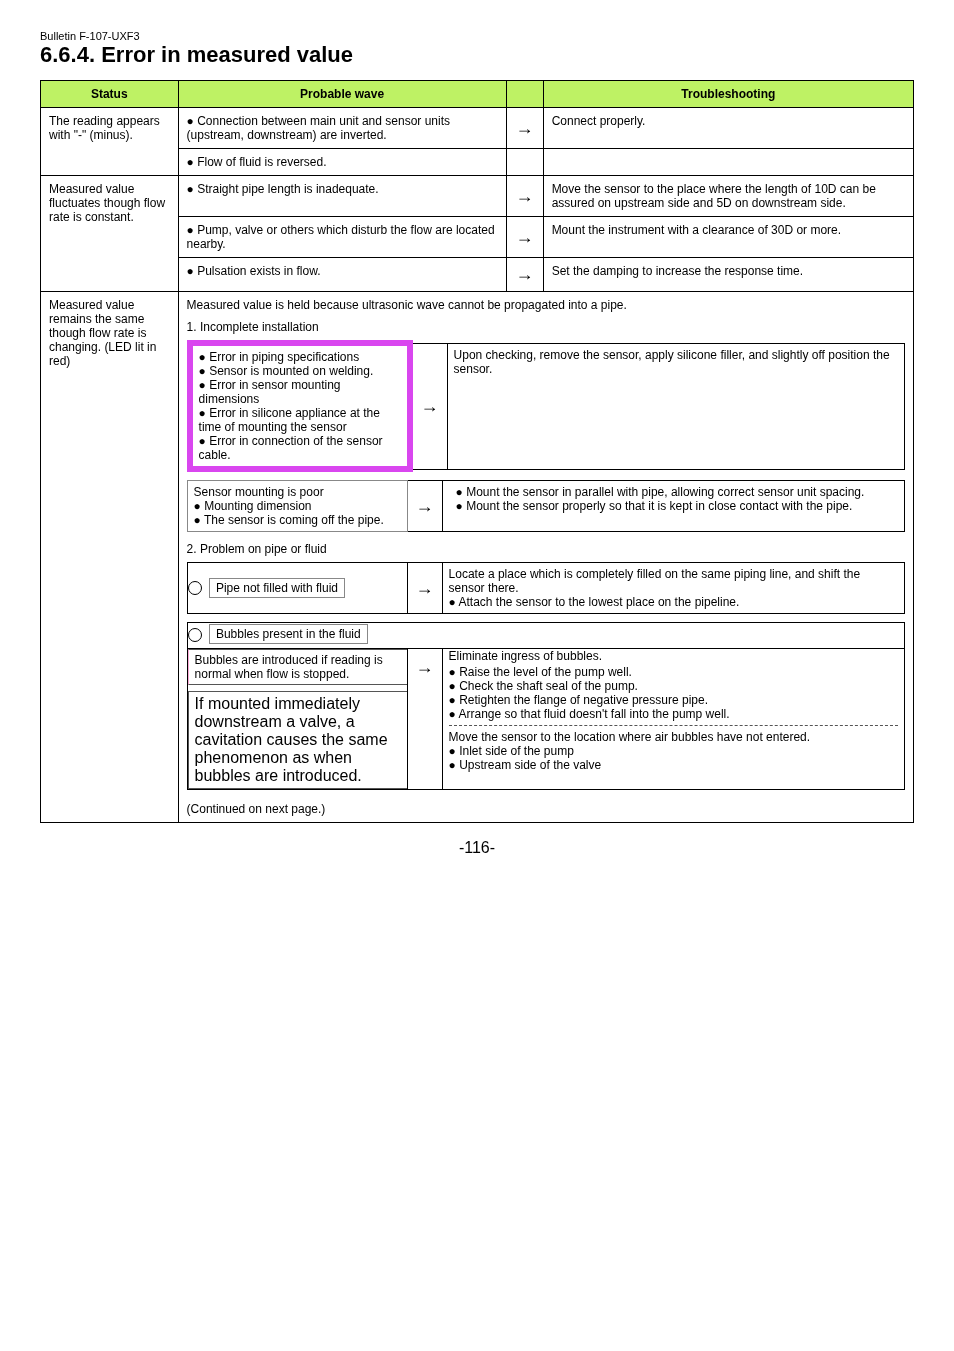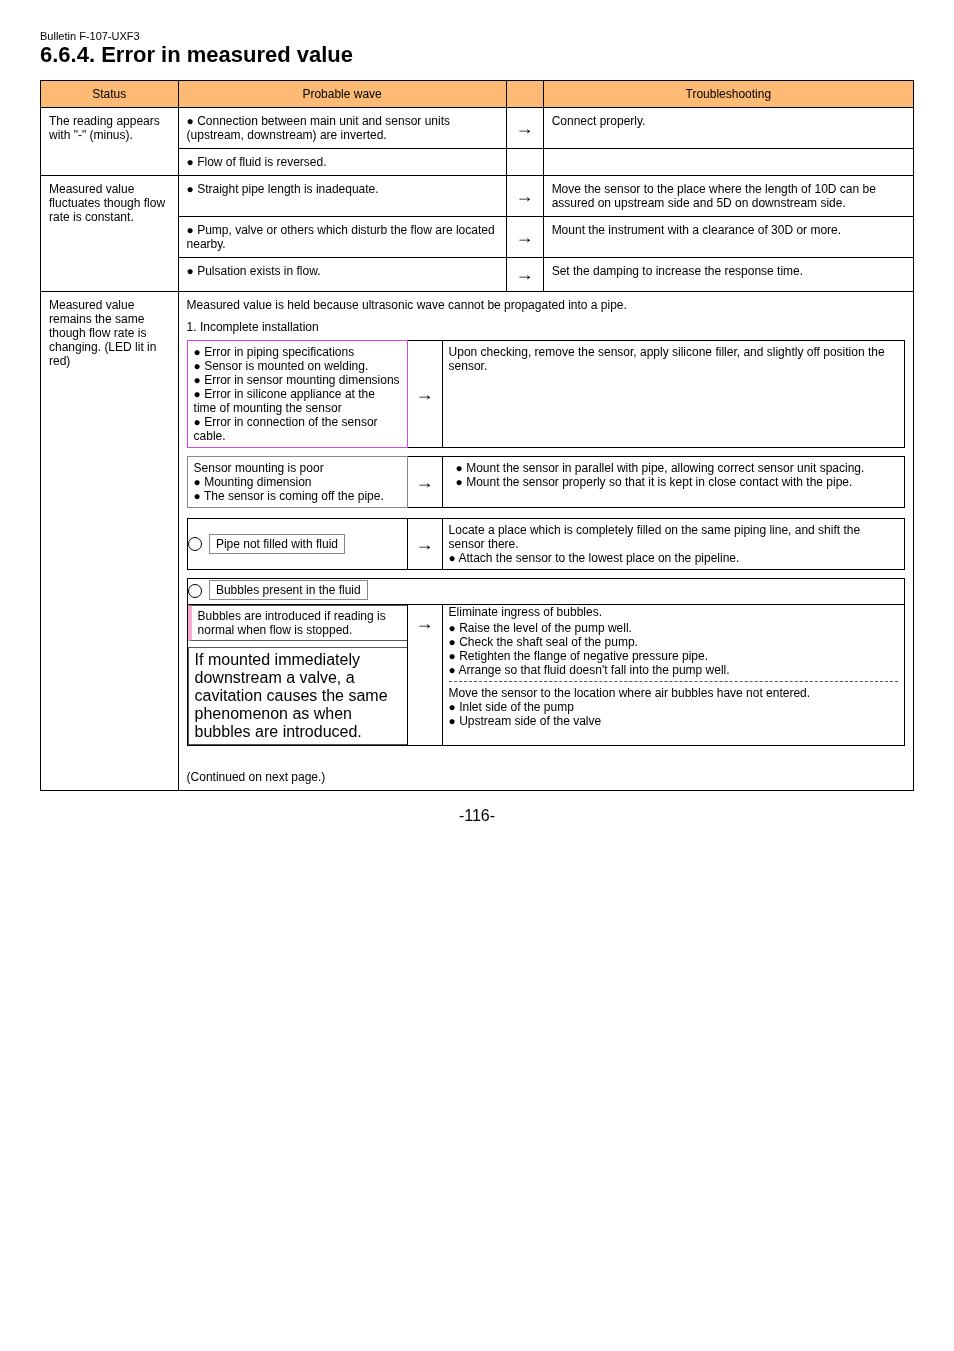--- a/index.html
+++ b/index.html
@@ -27,22 +27,22 @@
       border: 1px solid #000;
     }
     .main-table th, .main-table td {
       border: 1px solid #000;
       padding: 6px 8px;
       vertical-align: top;
       font-size: 12px;
     }
     .main-table th {
       text-align: center;
-      background: #fdba74;
-      font-weight: normal;
+      background: #bef264;
+      font-weight: bold;
     }
     .col-status { width: 130px; }
     .col-cause { width: 310px; }
     .col-trouble { width: 350px; }
 
     .bullet::before { content: "● "; }
 
     .page-num {
       text-align: center;
       margin-top: 16px;
@@ -112,21 +112,21 @@
 
         <div style="margin-bottom:8px;">
           Measured value is held because ultrasonic wave cannot be propagated into a pipe.
         </div>
 
         <div style="margin-bottom:6px; font-weight:normal;">1. Incomplete installation</div>
 
         <table style="width:100%; border-collapse:collapse; margin-bottom:8px;">
           <tbody>
               <tr>
-            <td style="width:220px; vertical-align:top; border:1px solid #d946ef; padding:4px 6px;">
+            <td style="width:220px; vertical-align:top; border:6px solid #d946ef; padding:4px 6px;">
               <div>● Error in piping specifications</div>
               <div>● Sensor is mounted on welding.</div>
               <div>● Error in sensor mounting dimensions</div>
               <div>● Error in silicone appliance at the time of mounting the sensor</div>
               <div>● Error in connection of the sensor cable.</div>
             </td>
             <td style="width:30px; text-align:center; vertical-align:middle; font-size:18px;">→</td>
             <td style="vertical-align:top; padding:4px 6px;">
               Upon checking, remove the sensor, apply silicone filler, and slightly off position the sensor.
             </td>
@@ -144,49 +144,50 @@
             </td>
             <td style="width:30px; text-align:center; vertical-align:middle; font-size:18px;">→</td>
             <td style="vertical-align:top; padding:4px 13px;">
               <div>● Mount the sensor in parallel with pipe, allowing correct sensor unit spacing.</div>
               <div>● Mount the sensor properly so that it is kept in close contact with the pipe.</div>
             </td>
           </tr>
         </tbody>
           </table>
 
+        <div style="margin-bottom:6px;">2. Problem on pipe or fluid</div>
 
         <table style="width:100%; border-collapse:collapse; margin-bottom:8px;">
           <tbody>
               <tr>
             <td style="width:220px; vertical-align:middle; padding:4px 0;">
               <span style="display:inline-block; width:14px; height:14px; border:1px solid #000; border-radius:50%; margin-right:4px; vertical-align:middle;"></span>
               <span style="border:1px solid #888; padding:2px 6px; display:inline;">Pipe not filled with fluid</span>
             </td>
             <td style="width:30px; text-align:center; vertical-align:middle; font-size:18px;">→</td>
             <td style="vertical-align:top; padding:4px 6px;">
               <div>Locate a place which is completely filled on the same piping line, and shift the sensor there.</div>
               <div>● Attach the sensor to the lowest place on the pipeline.</div>
             </td>
           </tr>
         </tbody>
           </table>
 
-        <table style="width:100%; border-collapse:collapse; margin-bottom:24px;">
+        <table style="width:100%; border-collapse:collapse; margin-bottom:12px;">
           <tbody>
               <tr>
             <td colspan="3" style="padding:4px 0 6px 0;">
               <span style="display:inline-block; width:14px; height:14px; border:1px solid #000; border-radius:50%; margin-right:4px; vertical-align:middle;"></span>
               <span style="border:1px solid #888; padding:2px 6px;">Bubbles present in the fluid</span>
             </td>
           </tr>
           <tr>
             <td style="width:220px; vertical-align:top; padding:0;">
 
-              <div style="border-left:4px solid #f9a8d4; border-top:1px solid #555; border-bottom:1px solid #555; padding:3px 6px; margin-bottom:6px; font-size:12px;">
+              <div style="border-left:1px solid #f9a8d4; border-top:1px solid #555; border-bottom:1px solid #555; padding:3px 6px; margin-bottom:6px; font-size:12px;">
                 Bubbles are introduced if reading is normal when flow is stopped.
               </div>
 
               <div style="border-left:1px solid #555; border-top:1px solid #555; border-bottom:1px solid #555; padding:3px 6px; font-size:16px;">
                 If mounted immediately downstream a valve, a cavitation causes the same phenomenon as when bubbles are introduced.
               </div>
             </td>
             <td style="width:30px; text-align:center; vertical-align:top; padding-top:8px; font-size:18px;">→</td>
             <td style="vertical-align:top; padding:0 6px;">
               <div style="margin-bottom:2px;">Eliminate ingress of bubbles.</div>

